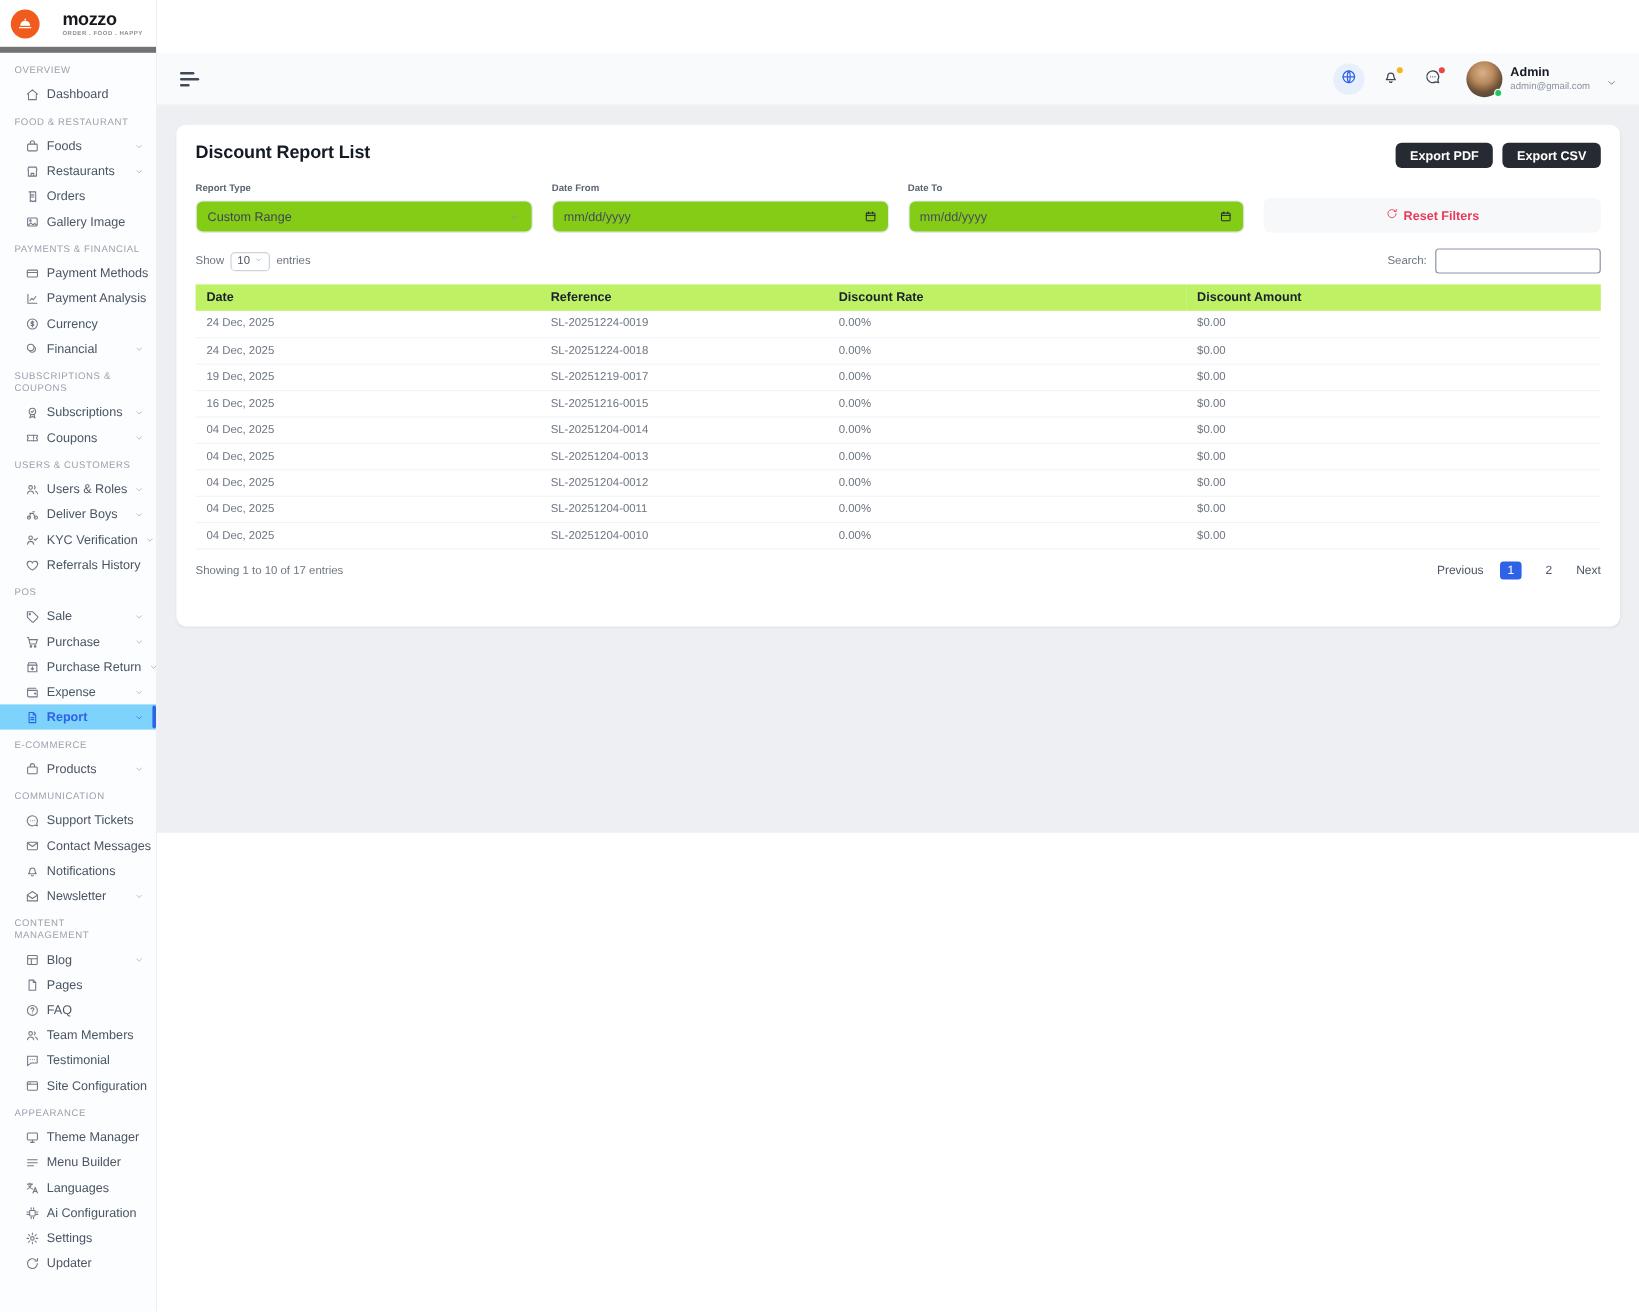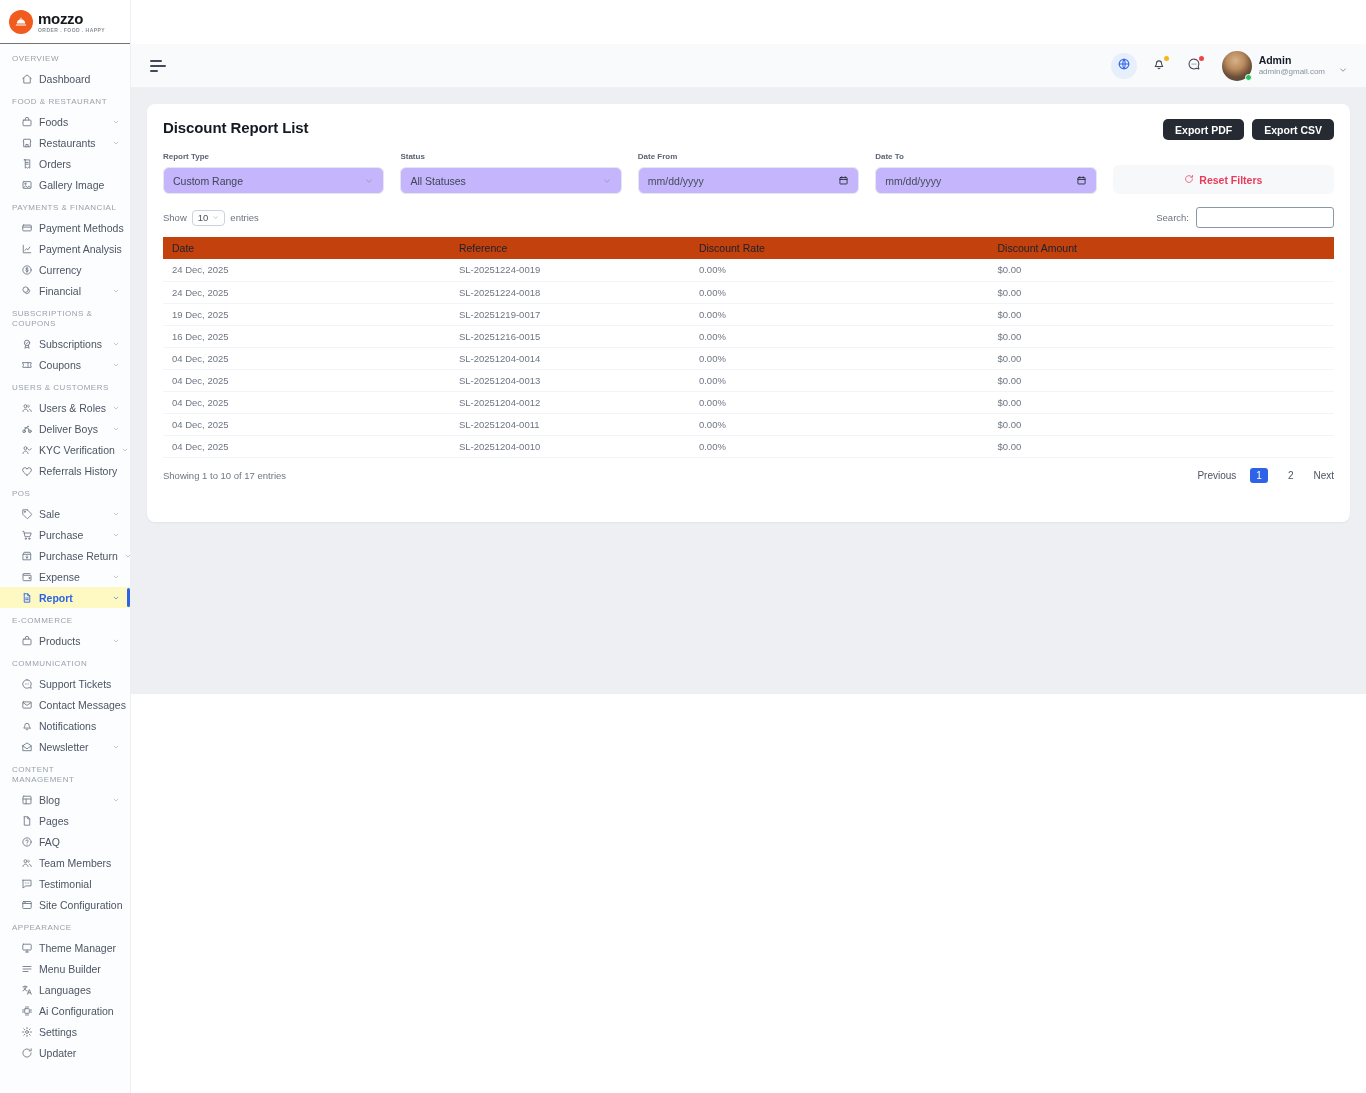--- a/index.html
+++ b/index.html
@@ -3,40 +3,40 @@
 <meta charset="utf-8">
 <style>
   * { margin:0; padding:0; box-sizing:border-box; }
   html,body { width:1366px; height:1093px; overflow:hidden; background:#fff;
     font-family:"Liberation Sans","DejaVu Sans",sans-serif; }
   .app { display:flex; width:1366px; height:1093px; }
 
   
   .sidebar { width:131px; min-width:131px; height:1093px; background:#fcfdfe;
     border-right:1px solid #edeff2; overflow:hidden; }
-  .brand { height:44px; display:flex; align-items:center; gap:5px; padding:0 9px;
-    border-bottom:1px solid #737373; background:#fff; }
+  .brand { height:44px; display:flex; align-items:center; gap:19px; padding:0 9px;
+    border-bottom:5px solid #737373; background:#fff; }
   .brand-badge { width:24px; height:24px; min-width:24px; border-radius:50%; background:#f25b1e;
     color:#fff; display:flex; align-items:center; justify-content:center; }
   .brand-badge svg { width:14px; height:14px; }
   .brand-text { display:flex; flex-direction:column; line-height:1; }
   .brand-name { font-size:15px; font-weight:800; color:#17181c; letter-spacing:-0.3px; }
   .brand-tagline { font-size:5px; font-weight:700; color:#8a8f98; letter-spacing:0.45px; margin-top:2px; }
   .nav { padding:2px 0 6px; }
   .section-title { font-size:8px; font-weight:400; color:#9aa1ac; letter-spacing:0.5px;
     padding:8px 12px 4px; line-height:10px; }
   .menu-item { display:flex; align-items:center; gap:6px; padding:0 10px 0 21px; height:21px;
     cursor:pointer; position:relative; }
   .mi-icon { width:12px; height:12px; min-width:12px; color:#707a87; display:flex; }
   .mi-icon svg { width:12px; height:12px; }
   .mi-label { font-size:10.5px; color:#4b5563; flex:1; white-space:nowrap; }
   .mi-chev { width:8px; height:8px; color:#9ca3af; display:none; margin-left:auto; }
   .mi-chev svg { width:8px; height:8px; }
   .mi-chev.show { display:flex; }
-  .menu-item.active { background:#fef9c3; }
+  .menu-item.active { background:#7dd3fc; }
   .menu-item.active::after { content:''; position:absolute; right:0; top:1px; bottom:1px;
     width:3px; background:#2e63e7; border-radius:2px; }
   .menu-item.active .mi-label { color:#2e63e7; font-weight:600; }
   .menu-item.active .mi-icon, .menu-item.active .mi-chev { color:#2e63e7; }
 
   
   .main { flex:1; display:flex; flex-direction:column; background:#fff; }
   .topbar { height:44px; min-height:44px; background:#f8fafc; border-bottom:1px solid #eef1f4;
     display:flex; align-items:center; justify-content:space-between; padding:0 18px 0 15px;margin-top:44px; }
   .hamburger { background:none; border:none; display:flex; flex-direction:column; gap:3px;
@@ -68,21 +68,21 @@
   .card-head { display:flex; align-items:flex-start; justify-content:space-between; }
   .page-title { font-size:15px; font-weight:700; color:#141a24; letter-spacing:-0.1px; }
   .export-group { display:flex; gap:8px; }
   .btn-dark { background:#262b33; color:#fff; border:none; border-radius:5px; font-size:10.5px;
     font-weight:600; padding:5px 12px; height:21px; cursor:pointer;
     font-family:"Liberation Sans","DejaVu Sans",sans-serif; }
 
   .filters { display:flex; gap:16px; margin-top:12px;justify-content:center; }
   .filter { flex:1; display:flex; flex-direction:column; }
   .filter-label { font-size:8px; font-weight:700; color:#5b6472; margin-bottom:6px; }
-  .control { height:27px; border:1px solid #e3e8ef; border-radius:6px; background:#c4b5fd;
+  .control { height:27px; border:1px solid #e3e8ef; border-radius:6px; background:#84cc16;
     display:flex; align-items:center; justify-content:space-between; padding:0 9px;
     font-size:10.5px; color:#3f4654; cursor:pointer; }
   .control .chev { width:10px; height:10px; color:#8d96a3; display:flex; }
   .control .chev svg { width:10px; height:10px; }
   .control .cal { width:11px; height:11px; color:#1f242d; display:flex; }
   .control .cal svg { width:11px; height:11px; }
   .date-ph { color:#454d59; }
   .reset-col { justify-content:flex-end; }
   .reset-btn { height:29px; width:100%; background:#f6f8fa; border:none; border-radius:6px;
     color:#ea3a5b; font-size:10.5px; font-weight:600; display:flex; align-items:center;
@@ -94,21 +94,21 @@
   .show-group { display:flex; align-items:center; gap:5px; font-size:9.5px; color:#6b7280; }
   .mini-select { border:1px solid #ccd3dc; border-radius:4px; height:16px; display:flex;
     align-items:center; gap:4px; padding:0 5px; font-size:9.5px; color:#4b5563;
     background:#fff; cursor:pointer; }
   .mini-select svg { width:7px; height:7px; color:#8d96a3; }
   .search-group { display:flex; align-items:center; gap:7px; font-size:9.5px; color:#6b7280; }
   .search-input { width:138px; height:21px; border:1px solid #8b97a8; border-radius:3px;
     font-size:10px; padding:0 6px; color:#333; outline:none; }
 
   table { width:100%; border-collapse:collapse; margin-top:9px; table-layout:fixed; }
-  th { background:#c2410c; font-size:10.5px; font-weight:400; color:#1b2130; text-align:left;
+  th { background:#bef264; font-size:10.5px; font-weight:700; color:#1b2130; text-align:left;
     padding:5px 9px; height:19px; cursor:pointer; }
   td { font-size:9.5px; color:#6e7683; padding:0 9px; height:22px;
     border-bottom:1px solid #f2f4f8; }
   .c-date { width:24.5%; } .c-ref { width:20.5%; } .c-rate { width:25.5%; } .c-amt { width:29.5%; }
 
   .table-foot { display:flex; justify-content:space-between; align-items:center; margin-top:10px; }
   .summary { font-size:9.5px; color:#6e7683; }
   .pagination { display:flex; align-items:center; gap:14px; font-size:10px; color:#4b5563; }
   .page-link { cursor:pointer; }
   .page-num { cursor:pointer; padding:2px 6px; border-radius:3px; }
@@ -736,31 +736,20 @@
             <div class="control">
               <span>Custom Range</span>
               <span class="chev">
                   <svg viewBox="0 0 24 24" fill="none" stroke="currentColor" stroke-width="1.8" stroke-linecap="round" stroke-linejoin="round">
                     <path d="m6.5 9.5 5.5 5.5 5.5-5.5"></path>
                   </svg>
                 </span>
             </div>
           </div>
           <div class="filter">
-            <span class="filter-label">Status</span>
-            <div class="control">
-              <span>All Statuses</span>
-              <span class="chev">
-                  <svg viewBox="0 0 24 24" fill="none" stroke="currentColor" stroke-width="1.8" stroke-linecap="round" stroke-linejoin="round">
-                    <path d="m6.5 9.5 5.5 5.5 5.5-5.5"></path>
-                  </svg>
-                </span>
-            </div>
-          </div>
-          <div class="filter">
             <span class="filter-label">Date From</span>
             <div class="control">
               <span class="date-ph">mm/dd/yyyy</span>
               <span class="cal">
                   <svg viewBox="0 0 24 24" fill="none" stroke="currentColor" stroke-width="1.8" stroke-linecap="round" stroke-linejoin="round">
                     <rect x="4.2" y="5.6" width="15.6" height="14" rx="1"></rect>
                     <path d="M4.2 9.8h15.6M8.4 3.6v3M15.6 3.6v3"></path>
                   </svg>
                 </span>
             </div>

